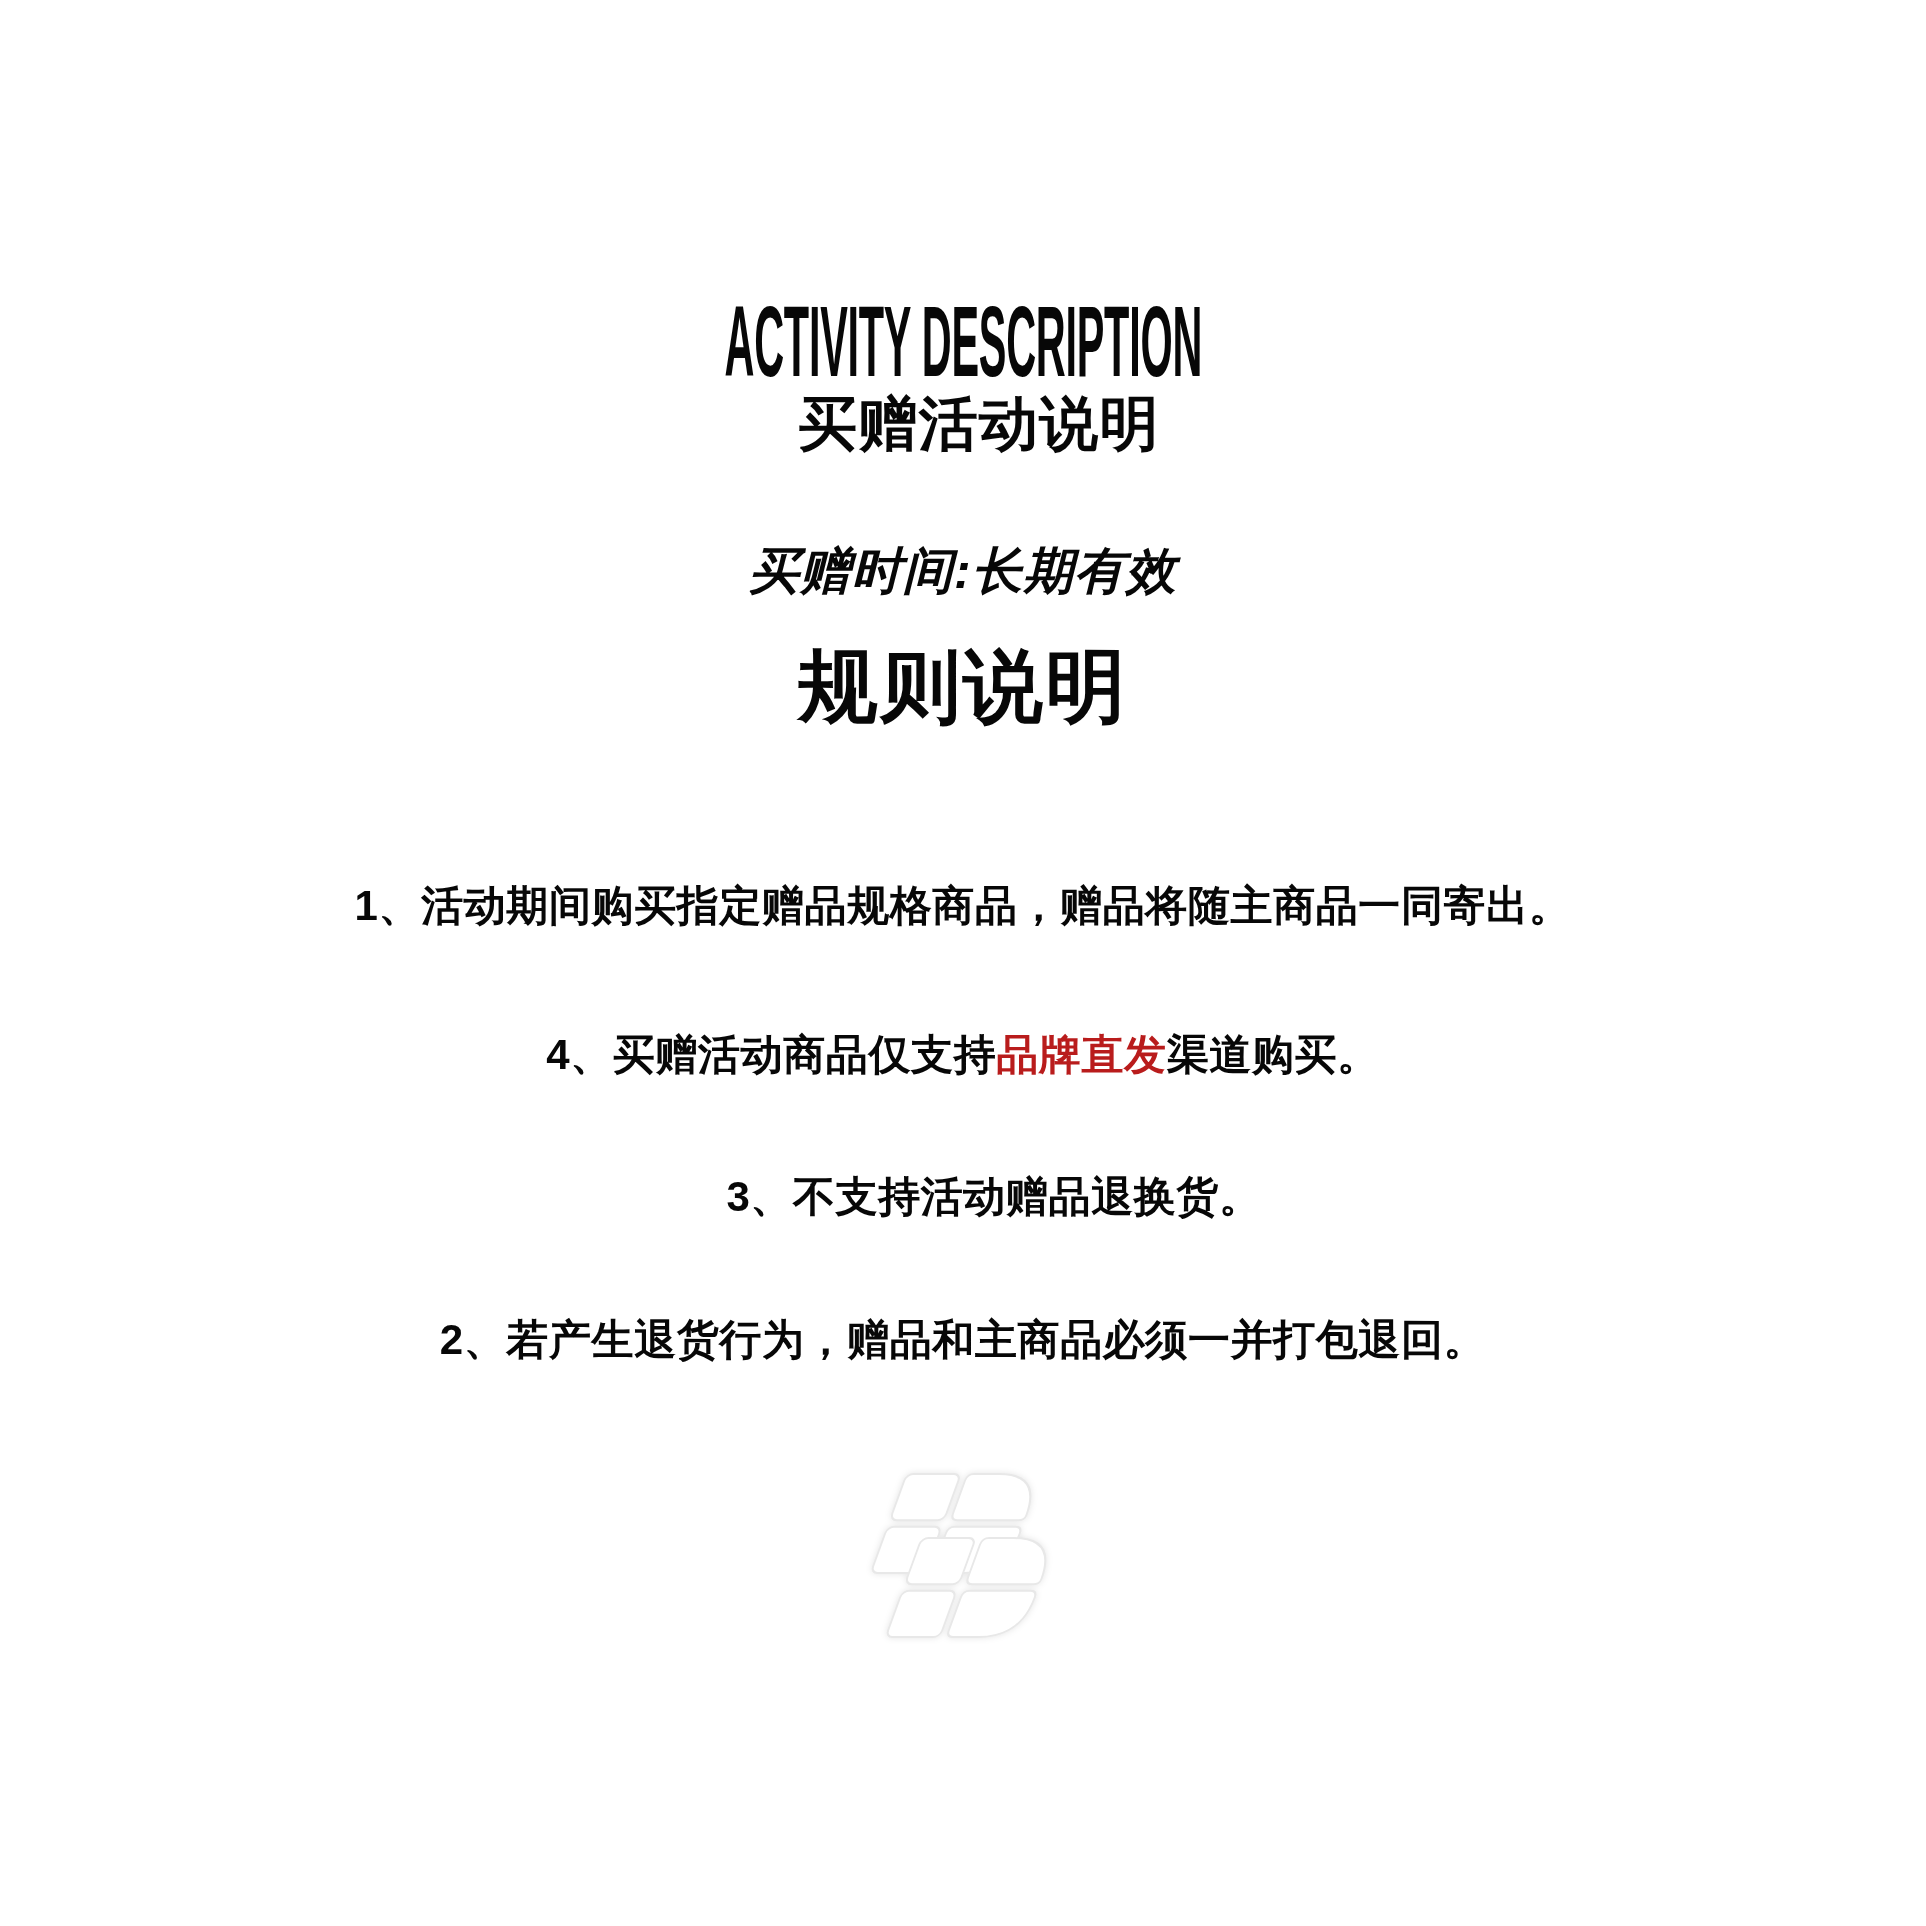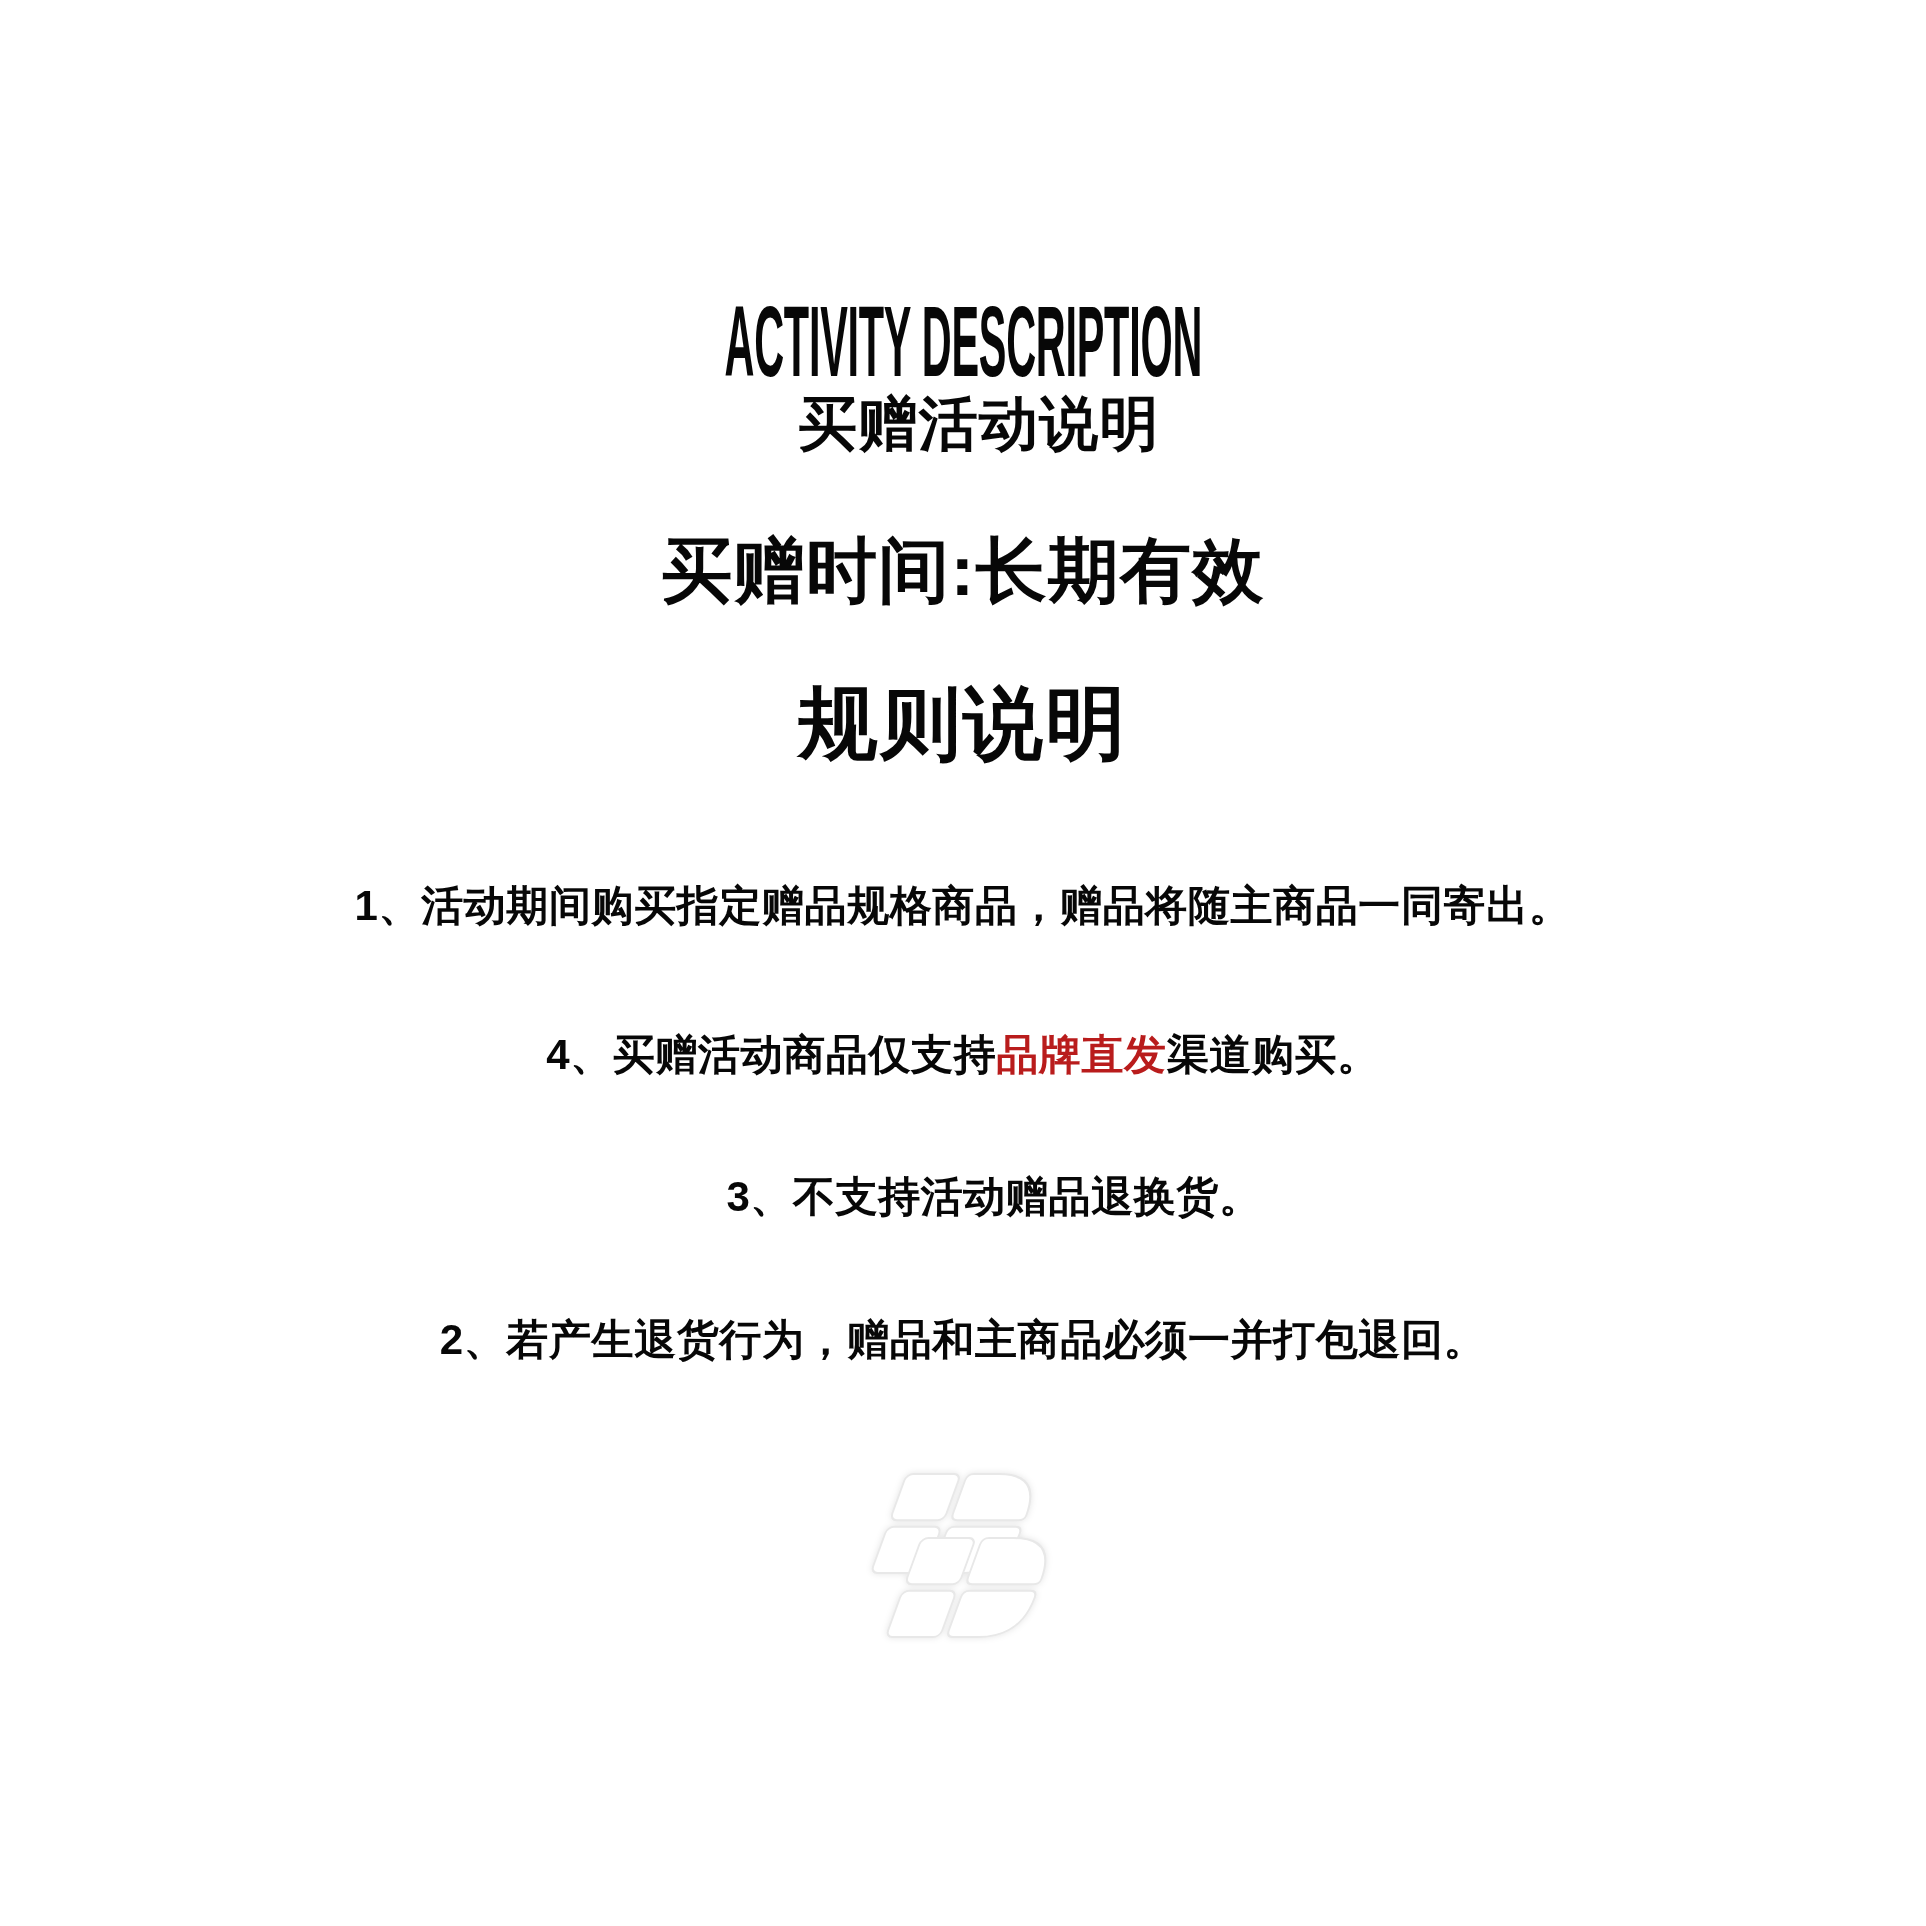--- a/index.html
+++ b/index.html
@@ -11,24 +11,24 @@
   .title-en{
     top:288px;font-size:101px;font-weight:bold;line-height:1.05;letter-spacing:-0.6px;
   }
   .title-en .squeeze{
     display:inline-block;transform:scaleX(0.41);transform-origin:50% 50%;
   }
   .title-cn{
     top:392px;font-size:59px;font-weight:bold;line-height:1.1;letter-spacing:1.3px;padding-left:16px;
   }
   .time-line{
-    top:532px;font-size:71px;font-weight:bold;line-height:1.1;letter-spacing:1.3px;
+    top:544px;font-size:50px;font-weight:bold;line-height:1.1;letter-spacing:1.3px;font-style:italic;
   }
   .rules-heading{
-    top:680px;font-size:80px;font-weight:bold;line-height:1.1;letter-spacing:2.6px;
+    top:643px;font-size:80px;font-weight:bold;line-height:1.1;letter-spacing:2.6px;
   }
   .rule{
     font-size:42px;font-weight:bold;line-height:1.0;letter-spacing:0.6px;
   }
   .rule-1{top:885px;}
   .rule-2{top:1034px;}
   .rule-3{top:1176px;margin-left:31px;}
   .rule-4{top:1319px;}
   .hl{color:#b91c1c;}
   .watermark{

